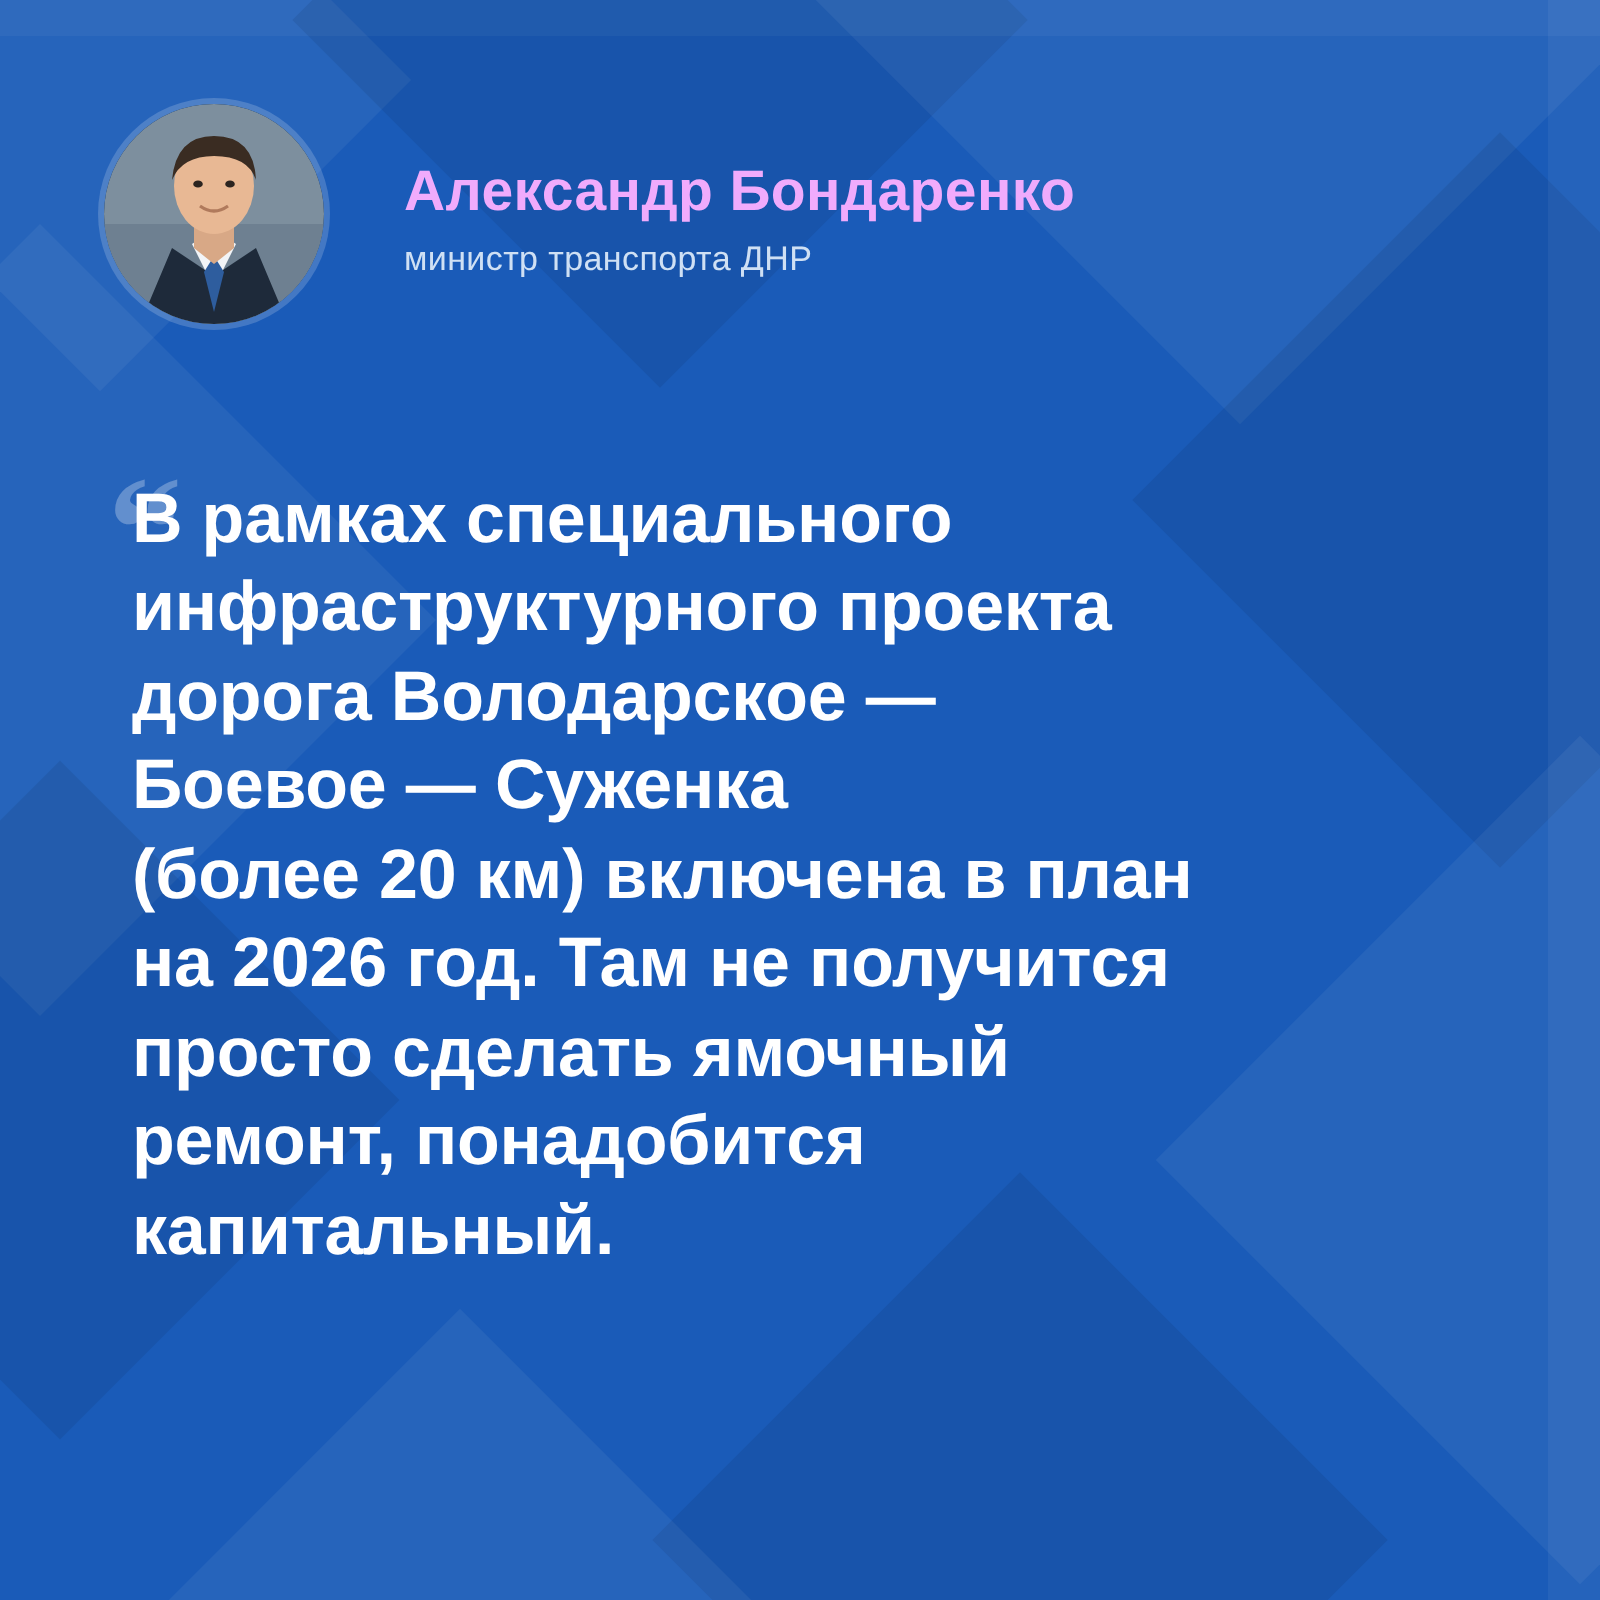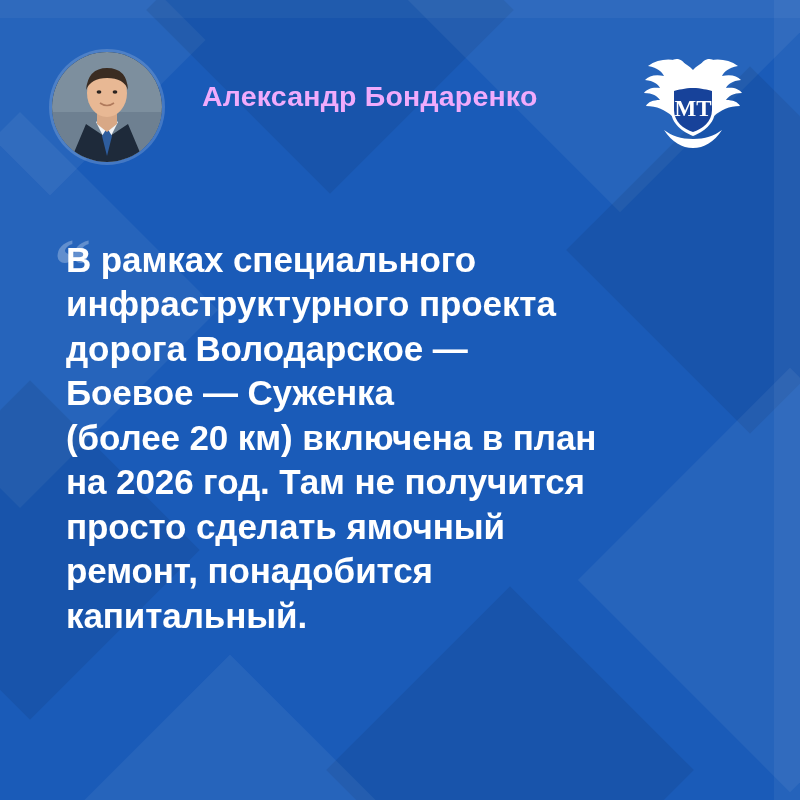--- a/index.html
+++ b/index.html
@@ -152,41 +152,24 @@
 
           <ellipse cx="47" cy="40" rx="2.4" ry="1.8" fill="#2b2420"></ellipse>
           <ellipse cx="63" cy="40" rx="2.4" ry="1.8" fill="#2b2420"></ellipse>
           <path d="M48 51 q7 5 14 0" stroke="#b07a5c" stroke-width="1.6" fill="none"></path>
         </g>
       </svg>
     </div>
 
     <div class="name-block">
       <div class="person-name">Александр Бондаренко</div>
+      <div class="person-role">министр транспорта ДНР</div>
     </div>
   </div>
 
-  <div class="emblem">
-    <svg width="118" height="118" viewBox="0 0 118 118" aria-hidden="true">
-      <g fill="#ffffff">
-
-        <path d="M59 26 C48 14 28 12 14 22 c10 2 14 6 16 10 c-9 -2 -15 0 -19 4 c9 1 13 4 15 8 c-8 -1 -13 1 -16 5 c9 0 13 3 16 7 c-7 0 -12 2 -14 6 c11 0 19 4 26 10 c7 6 14 12 21 14 z"></path>
-        <path d="M59 26 C70 14 90 12 104 22 c-10 2 -14 6 -16 10 c9 -2 15 0 19 4 c-9 1 -13 4 -15 8 c8 -1 13 1 16 5 c-9 0 -13 3 -16 7 c7 0 12 2 14 6 c-11 0 -19 4 -26 10 c-7 6 -14 12 -21 14 z"></path>
-
-        <path d="M52 22 c-3 -7 -10 -9 -15 -5 c3 0 5 2 5 4 c-4 -1 -7 1 -8 4 c4 -1 7 0 9 2 c2 2 5 3 9 2 z"></path>
-        <path d="M66 22 c3 -7 10 -9 15 -5 c-3 0 -5 2 -5 4 c4 -1 7 1 8 4 c-4 -1 -7 0 -9 2 c-2 2 -5 3 -9 2 z"></path>
-
-        <path d="M30 86 c8 12 18 18 29 18 c11 0 21 -6 29 -18 c-8 6 -17 9 -29 9 c-12 0 -21 -3 -29 -9 z"></path>
-      </g>
-
-      <path d="M59 40 c9 0 18 2 22 4 v22 c0 14 -12 22 -22 26 c-10 -4 -22 -12 -22 -26 V44 c4 -2 13 -4 22 -4 z" fill="#ffffff"></path>
-      <path d="M59 44 c8 0 15 2 19 3 v19 c0 12 -10 19 -19 22 c-9 -3 -19 -10 -19 -22 V47 c4 -1 11 -3 19 -3 z" fill="#17429a"></path>
-      <text x="59" y="72" text-anchor="middle" font-family="Liberation Serif, serif" font-size="23" font-weight="bold" fill="#ffffff">МТ</text>
-    </svg>
-  </div>
 
   <div class="quote-mark">“</div>
   <div class="quote-text">В рамках специального
 инфраструктурного проекта
 дорога Володарское —
 Боевое — Суженка
 (более 20 км) включена в план
 на 2026 год. Там не получится
 просто сделать ямочный
 ремонт, понадобится

